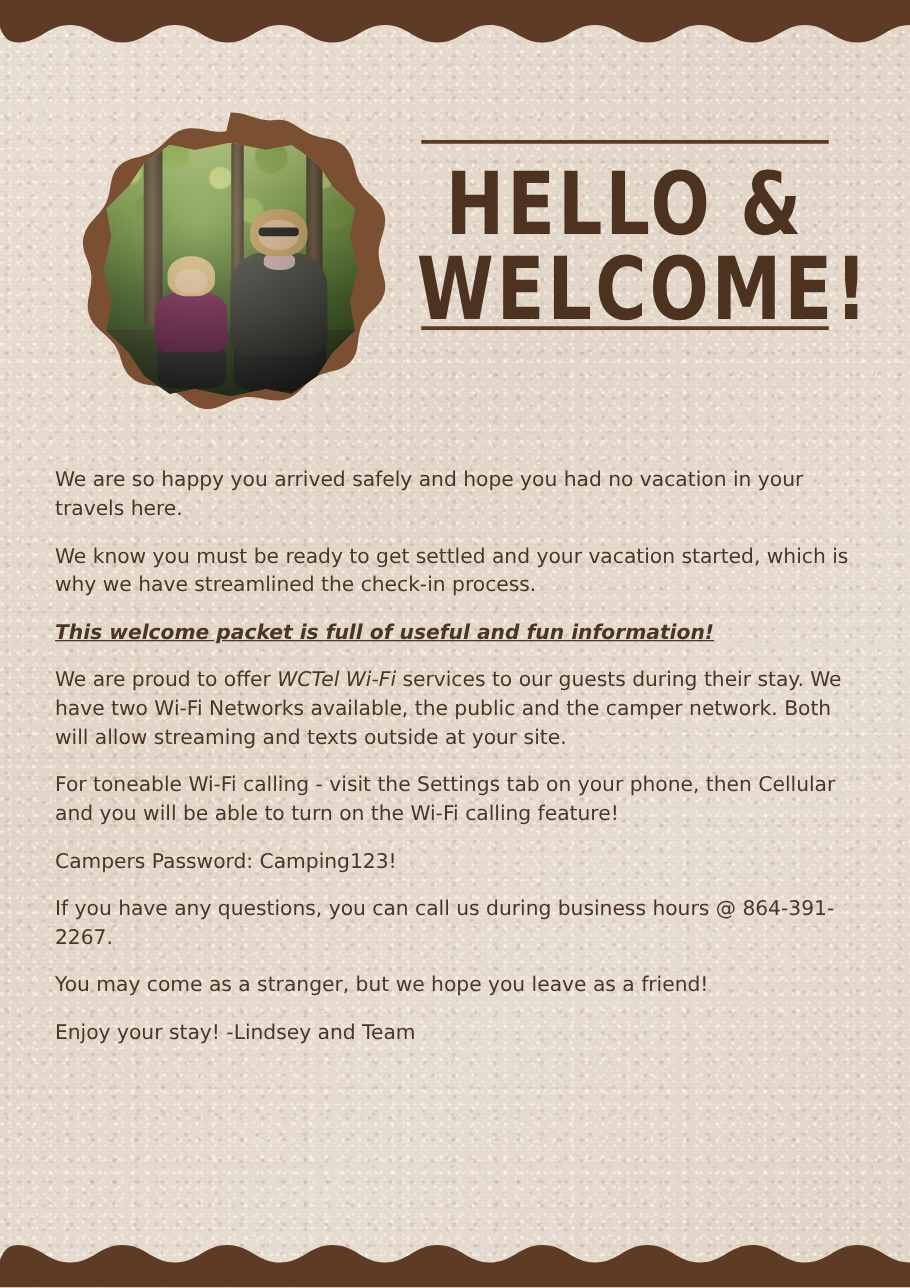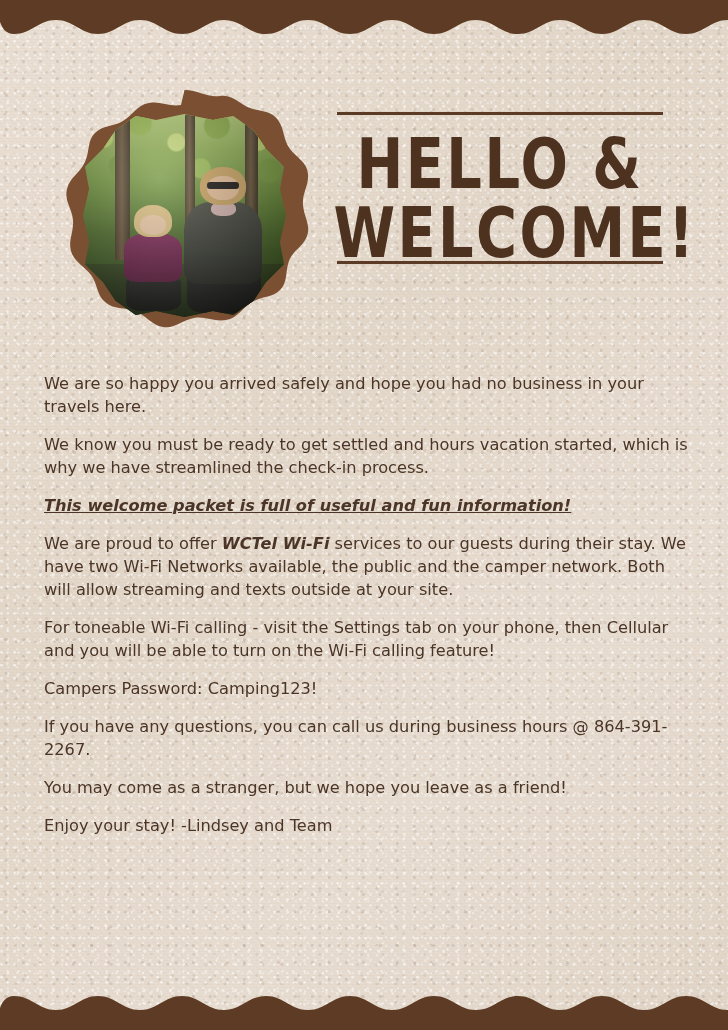--- a/index.html
+++ b/index.html
@@ -217,21 +217,21 @@
     margin: 0 0 15px 0;
   }
   #body-copy p:last-child { margin-bottom: 12px; }
   .emph {
     font-weight: bold;
     font-style: italic;
     color: #4a3527;
     text-decoration: underline;
   }
   .inline-bold-italic {
-    font-weight: bold;
+    font-weight: normal;
     font-style: italic;
   }
 </style>
 </head>
 <body>
 
 <div id="page">
 
   <div id="grain"></div>
 
@@ -336,22 +336,22 @@
   </div>
 
   <div id="title-block">
     <div class="rule top"></div>
     <div id="title-text">HELLO &amp;
 WELCOME!</div>
     <div class="rule bottom"></div>
   </div>
 
   <div id="body-copy">
-    <p>We are so happy you arrived safely and hope you had no business in your travels here.</p>
-    <p>We know you must be ready to get settled and hours vacation started, which is why we have streamlined the check-in process.</p>
+    <p>We are so happy you arrived safely and hope you had no vacation in your travels here.</p>
+    <p>We know you must be ready to get settled and your vacation started, which is why we have streamlined the check-in process.</p>
     <p class="emph">This welcome packet is full of useful and fun information!</p>
     <p><span>We are proud to offer </span><span class="inline-bold-italic">WCTel Wi-Fi</span><span> services to our guests during their stay. We have two Wi-Fi Networks available, the public and the camper network. Both will allow streaming and texts outside at your site.</span></p>
     <p>For toneable Wi-Fi calling - visit the Settings tab on your phone, then Cellular and you will be able to turn on the Wi-Fi calling feature!</p>
     <p>Campers Password: Camping123!</p>
     <p>If you have any questions, you can call us during business hours @ 864-391-2267.</p>
     <p>You may come as a stranger, but we hope you leave as a friend!</p>
     <p>Enjoy your stay! -Lindsey and Team</p>
   </div>
 
 </div>

